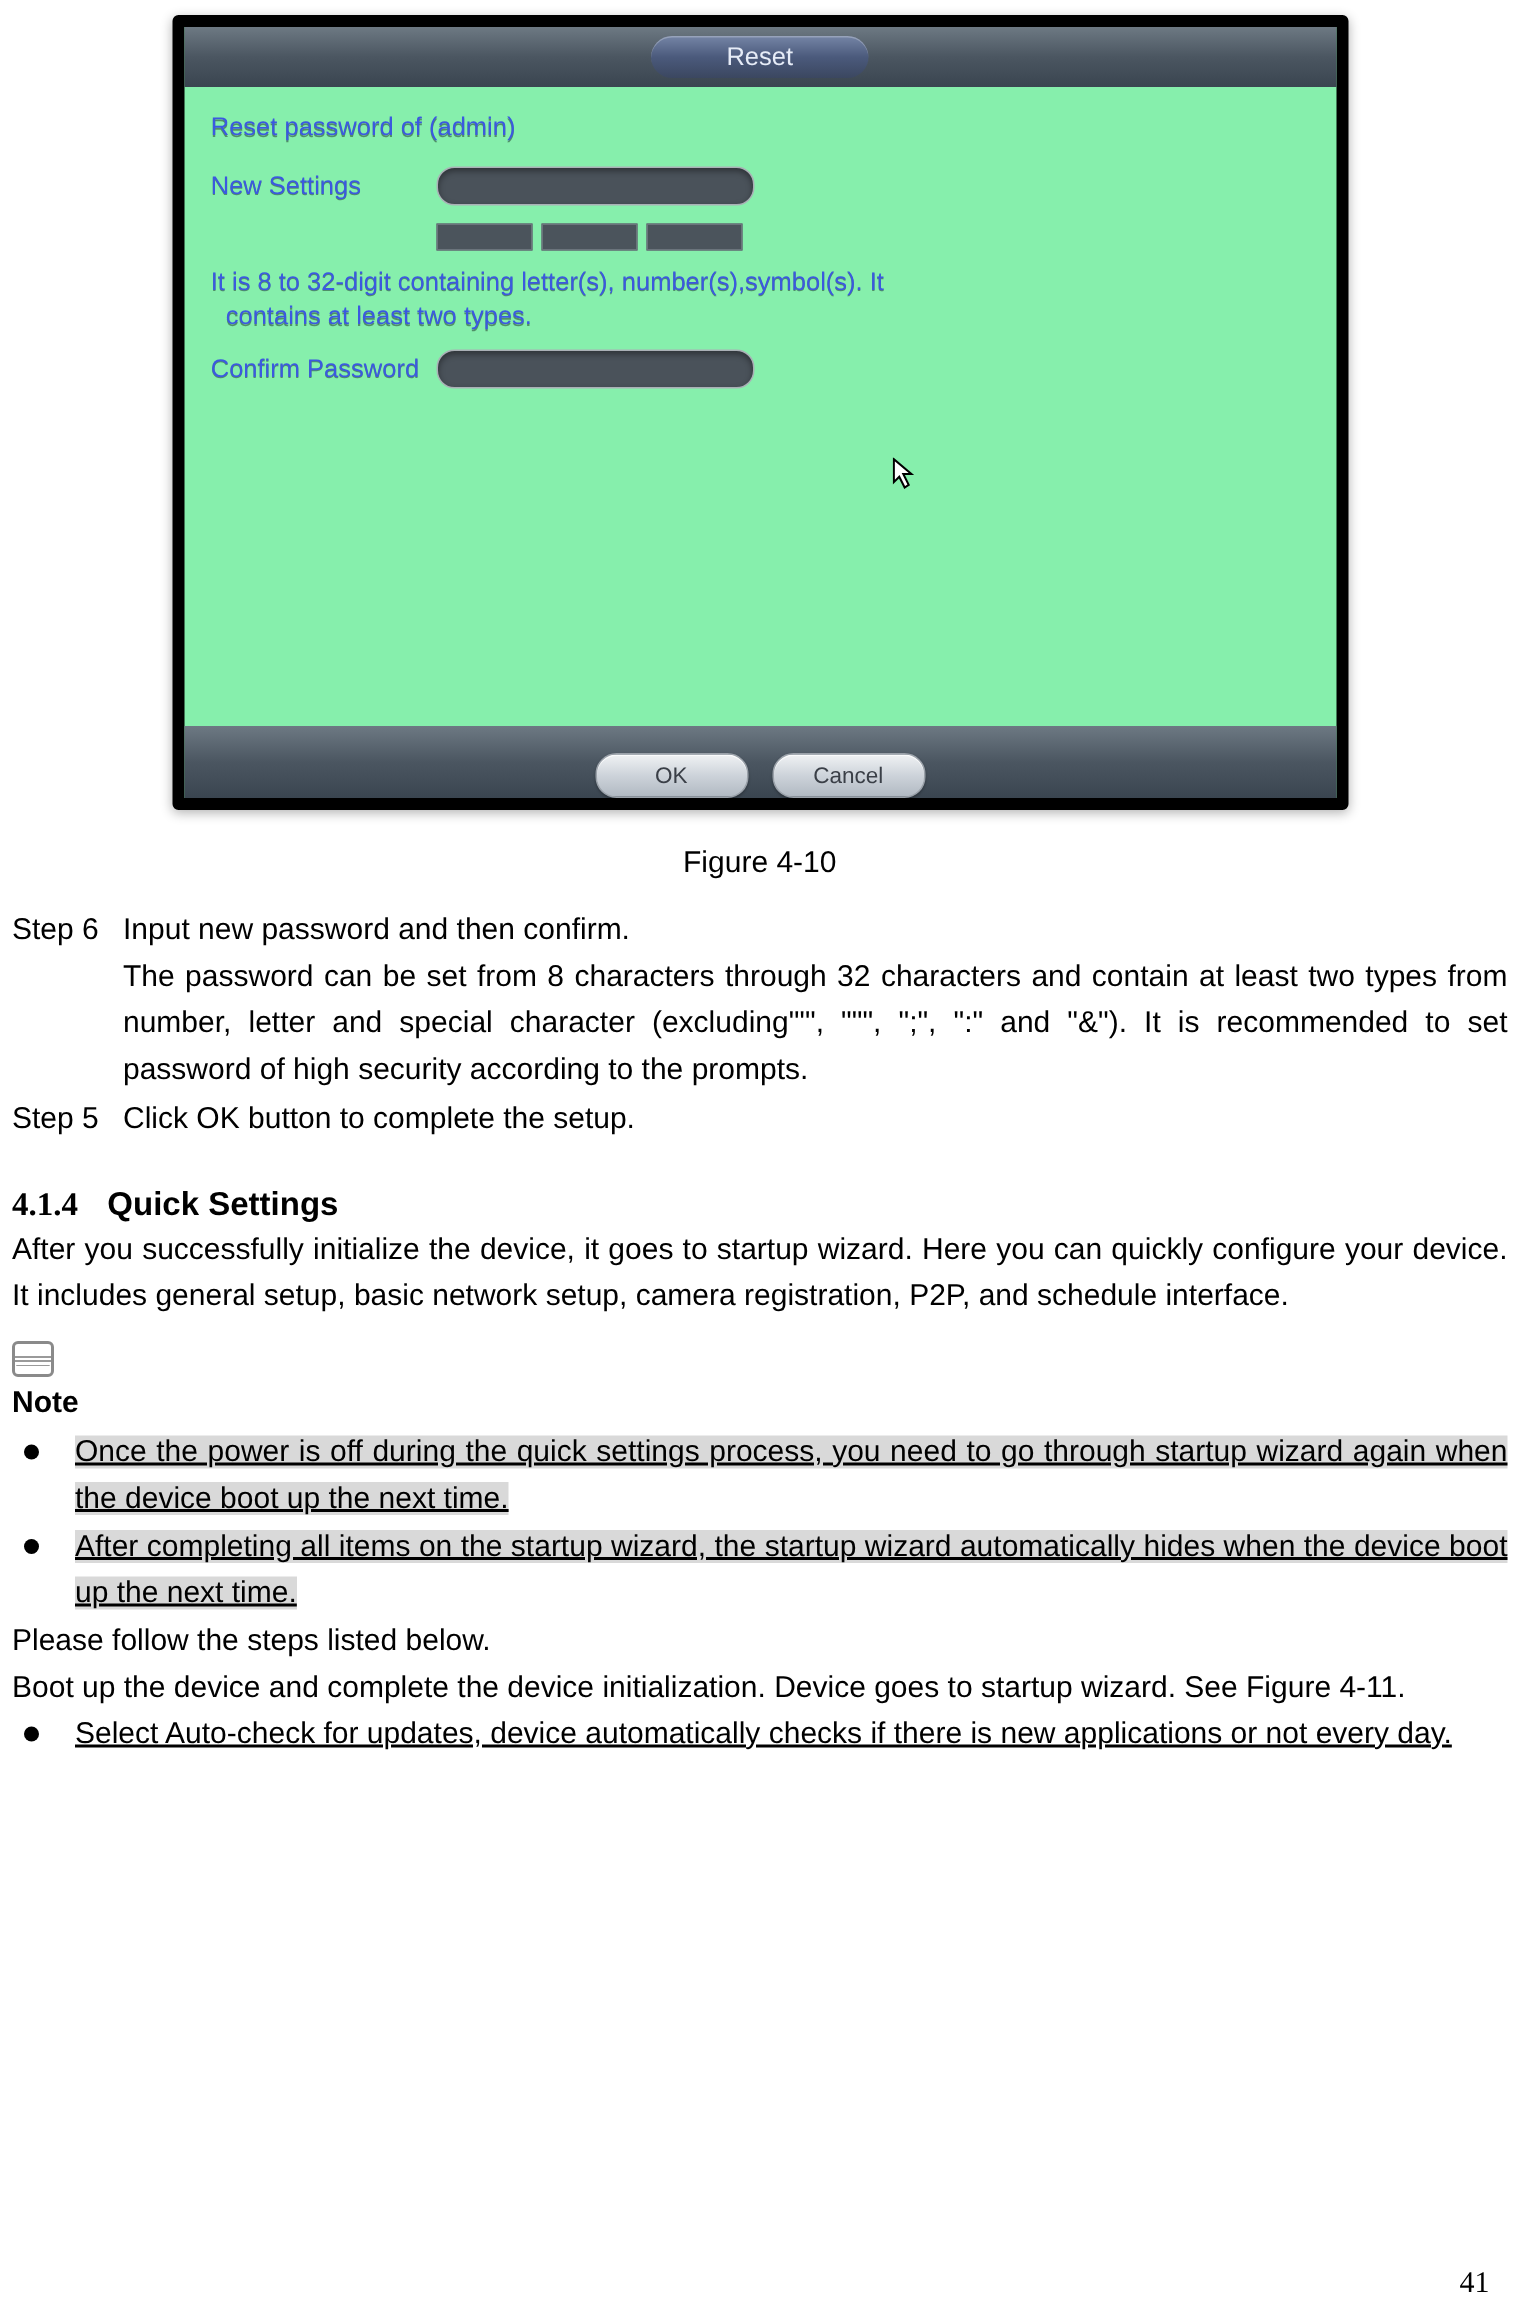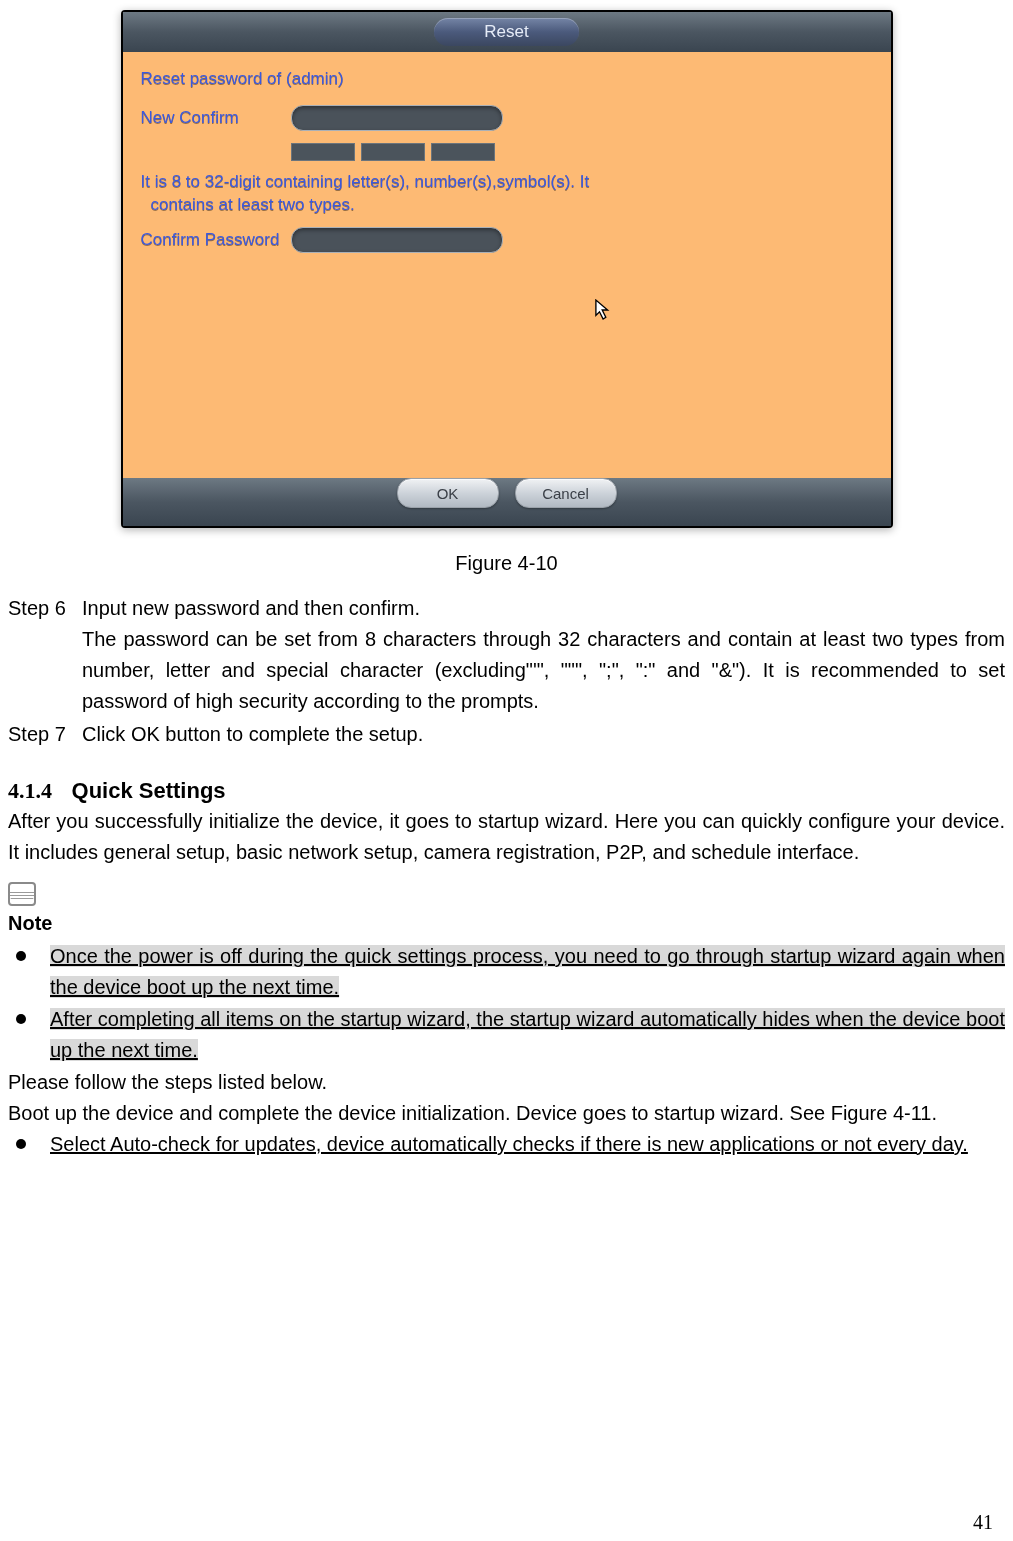--- a/index.html
+++ b/index.html
@@ -17,22 +17,22 @@
       min-height: 1500px;
     }
     
     .dialog-wrap {
       display: flex;
       justify-content: center;
       margin-top: 0px;
     }
     .dialog {
       width: 768px;
-      background: #fdba74;
-      border: 2px solid #000000;
+      background: #86efac;
+      border: 8px solid #000000;
       border-radius: 4px;
       box-shadow: 0 2px 8px rgba(0,0,0,0.3);
       position: relative;
       overflow: visible;
     }
     .dialog-titlebar {
       height: 40px;
       background: linear-gradient(#6d7983 0%, #4b5661 50%, #3a4550 100%);
       display: flex;
       justify-content: center;
@@ -100,21 +100,21 @@
       top: 247px;
       width: 18px;
       height: 22px;
       color: #fff;
     }
     .dialog-footer {
       height: 48px;
       background: linear-gradient(#6d7983 0%, #4b5661 50%, #3a4550 100%);
       display: flex;
       justify-content: center;
-      align-items: flex-start;
+      align-items: flex-end;
       gap: 16px;
     }
     .pill-btn {
       width: 100px;
       height: 28px;
       border-radius: 14px;
       background: linear-gradient(#f0f2f4 0%, #cdd3da 50%, #b1b9c2 100%);
       border: 1px solid #9aa1a9;
       color: #3a3f47;
       font-size: 15px;
@@ -233,21 +233,21 @@
 <div class="page">
 
   <div class="dialog-wrap">
     <div class="dialog">
       <div class="dialog-titlebar">
         <div class="dialog-title-pill">Reset</div>
       </div>
       <div class="dialog-body">
         <div class="hint-text" style="margin-bottom:14px;">Reset password of (admin)</div>
         <div class="form-row">
-          <div class="form-label">New Confirm</div>
+          <div class="form-label">New Settings</div>
           <div class="rounded-input"></div>
         </div>
         <div class="strength-boxes">
           <div class="strength-box"></div>
           <div class="strength-box"></div>
           <div class="strength-box"></div>
         </div>
         <div class="hint-text">
           <span>It is 8 to 32-digit containing letter(s), number(s),symbol(s). It</span>
           <span class="line2">contains at least two types.</span>
@@ -272,21 +272,21 @@
 
   <div class="step-block">
     <div class="step-label">Step 6</div>
     <div class="step-text">
       <div>Input new password and then confirm.</div>
       <div>The password can be set from 8 characters through 32 characters and contain at least two types from number, letter and special character (excluding"'", """, ";", ":" and "&amp;"). It is recommended to set password of high security according to the prompts.</div>
     </div>
   </div>
 
   <div class="step-block">
-    <div class="step-label">Step 7</div>
+    <div class="step-label">Step 5</div>
     <div class="step-text">Click OK button to complete the setup.</div>
   </div>
 
   <div class="section-heading">
     <span class="section-num">4.1.4</span>
     <span class="section-title">Quick Settings</span>
   </div>
   <div class="para">After you successfully initialize the device, it goes to startup wizard. Here you can quickly configure your device. It includes general setup, basic network setup, camera registration, P2P, and schedule interface.</div>
 
   <div class="note-row">

